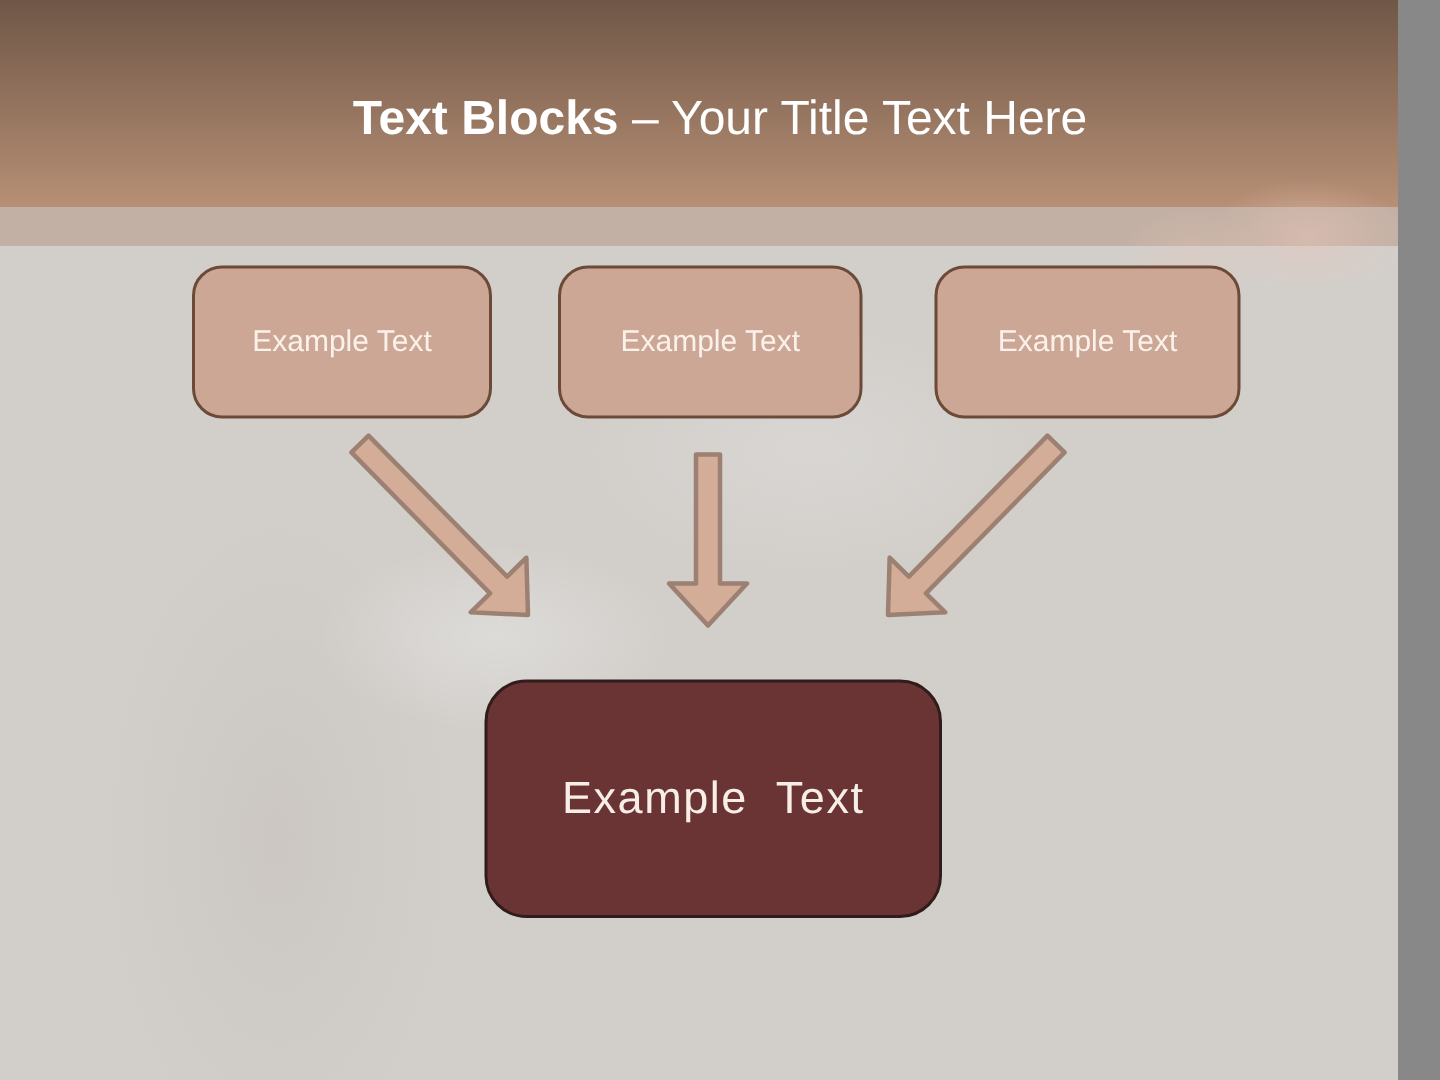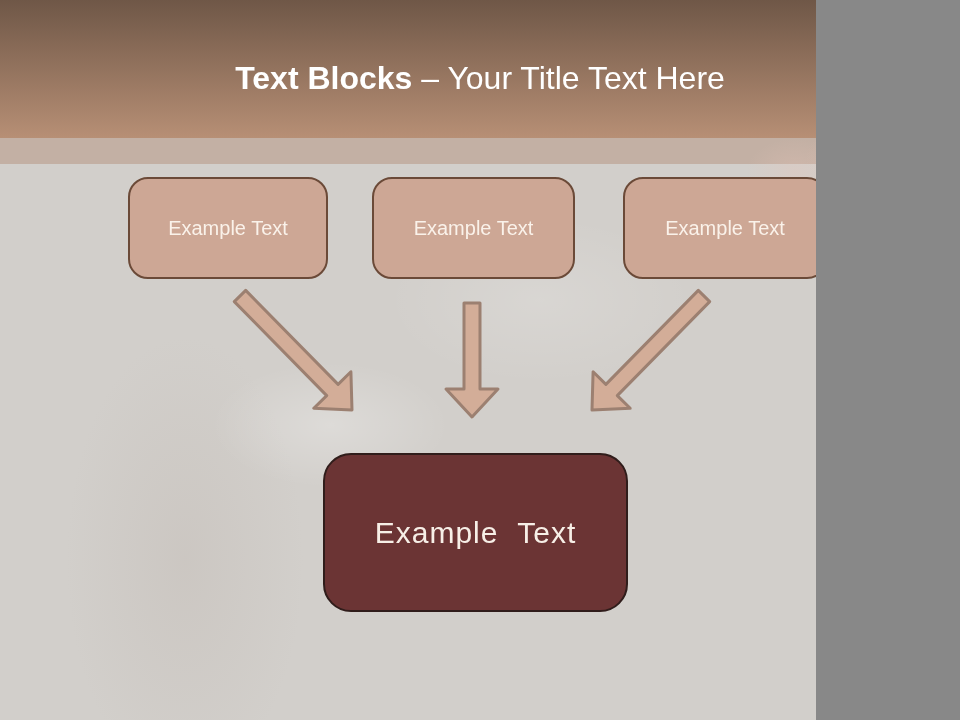--- a/index.html
+++ b/index.html
@@ -1,17 +1,17 @@
 <!DOCTYPE html>
 <html style="--header-gradient-top: #6f5747; --header-gradient-bottom: #b78f75; --header-band: #c3b0a4; --slide-background: #d2cfcb; --block-fill: #cda795; --block-border: #6b4a38; --block-text: #faf2ea; --arrow-fill: #d3ad98; --arrow-stroke: #9c8071; --target-fill: #6b3434; --target-border: #301d1b; --target-text: #f7efe7; --title-text: #ffffff;"><head>
 <meta charset="utf-8">
 <style>
   html,body{margin:0;padding:0;background:#888;}
   .slide{
-    position:relative;width:816px;height:720px;overflow:hidden;
+    position:relative;width:932px;height:720px;overflow:hidden;
     background:var(--slide-background);
     font-family:"Liberation Sans", sans-serif;
   }
   .header{
     position:absolute;left:0;top:0;width:960px;height:138px;
     background:linear-gradient(180deg,var(--header-gradient-top) 0%,var(--header-gradient-bottom) 100%);
   }
   .band{
     position:absolute;left:0;top:138px;width:960px;height:26px;
     background:var(--header-band);

